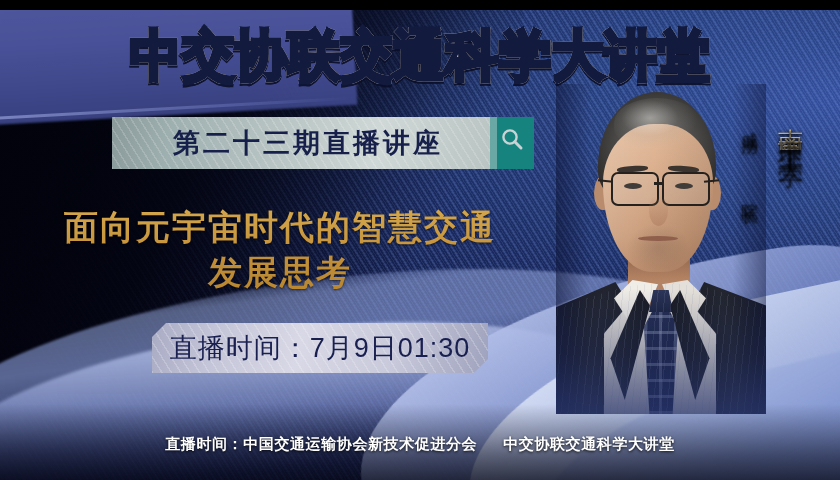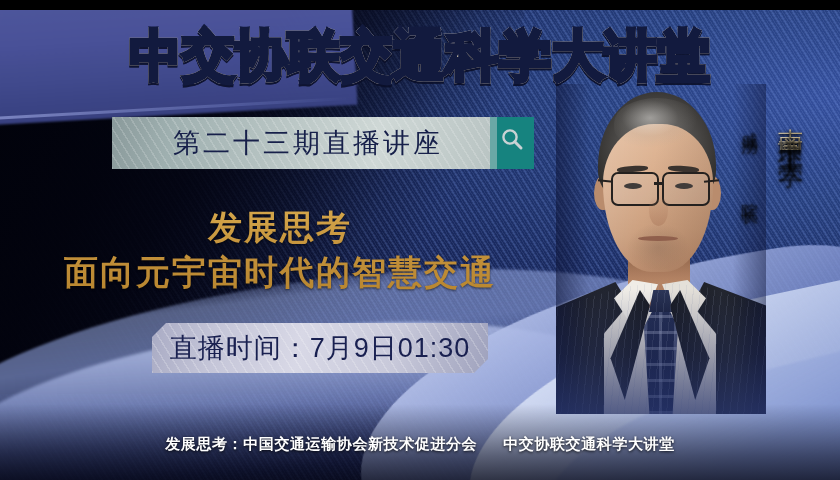--- a/index.html
+++ b/index.html
@@ -300,21 +300,21 @@
   .subbar::after{
     content:"";position:absolute;inset:0;
     background:repeating-linear-gradient(58deg,
       rgba(255,255,255,.30) 0 1.5px,
       rgba(255,255,255,0) 1.5px 7px);
     opacity:.55;
   }
   .subbar-text{
     position:absolute;inset:0;
     display:flex;align-items:center;justify-content:center;
-    font-size:27px;font-weight:normal;letter-spacing:3px;
+    font-size:27px;font-weight:bold;letter-spacing:3px;
     color:#17204a;
     z-index:2;
     padding-left:14px;
   }
   .searchbox{
     position:absolute;left:490px;top:107px;width:44px;height:52px;
     background:#16837f;
   }
   .searchbox::before{
     content:"";position:absolute;left:0;top:0;width:7px;height:100%;
@@ -450,29 +450,29 @@
     <div class="subbar-text">第二十三期直播讲座</div>
   </div>
   <div class="searchbox">
     <svg width="24" height="24" viewBox="0 0 24 24" fill="none">
       <circle cx="10" cy="10" r="6.6" stroke="#c9d2d4" stroke-width="2.4"></circle>
       <line x1="14.8" y1="14.8" x2="21" y2="21" stroke="#c9d2d4" stroke-width="3" stroke-linecap="round"></line>
     </svg>
   </div>
 
   <div class="topic">
+    <div>面向元宇宙时代的智慧交通</div>
     <div>发展思考</div>
-    <div>面向元宇宙时代的智慧交通</div>
   </div>
 
   <div class="timebadge">
     <span class="timebadge-text">直播时间：7月9日01:30</span>
   </div>
 
   <div class="vtext v-univ">南京理工大学</div>
   <div class="vtext v-name">戚湧</div>
   <div class="vtext v-role">院长</div>
 
   <div class="footer">
-    <span>发展思考：</span><span>中国交通运输协会新技术促进分会</span><span class="gap"></span><span>中交协联交通科学大讲堂</span>
+    <span>直播时间：</span><span>中国交通运输协会新技术促进分会</span><span class="gap"></span><span>中交协联交通科学大讲堂</span>
   </div>
 
 </div>
 
 </body></html>

